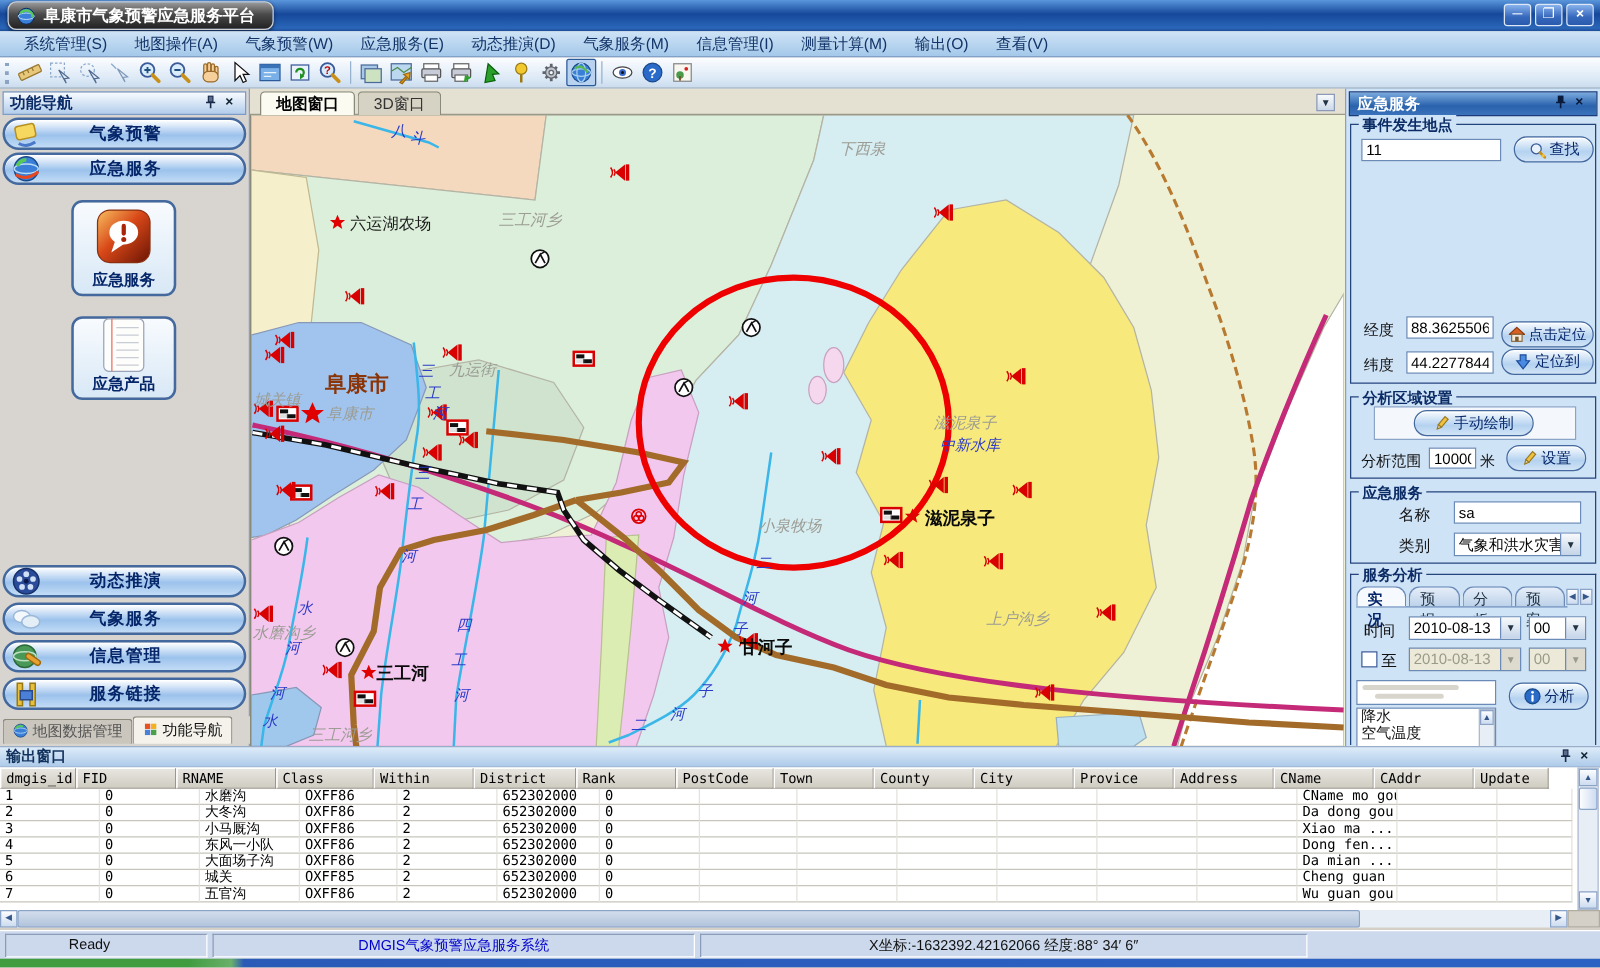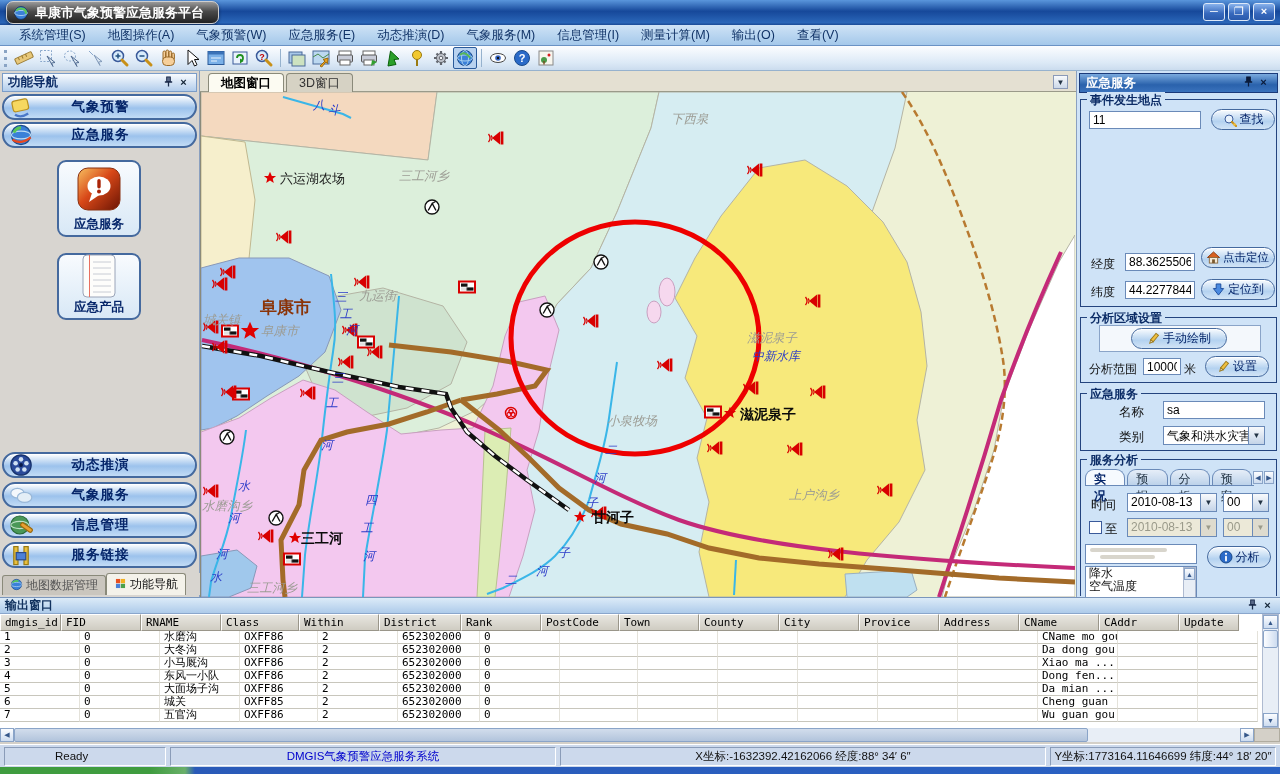--- a/index.html
+++ b/index.html
@@ -798,21 +798,21 @@
     <div class="xp-btn abs" style="left:130px;top:9px;width:64px;height:21px;">
       <svg width="14" height="14" viewBox="0 0 14 14">
           <circle cx="6" cy="6" r="4" fill="#e8f2fc" stroke="#3a5a9a"></circle>
           <path d="M9,9 L13,13" stroke="#c89018" stroke-width="2.2" stroke-linecap="round"></path>
           <circle cx="11.5" cy="11.5" r="1.3" fill="#f0c040"></circle>
         </svg>
       <span>查找</span>
     </div>
     <span class="abs" style="left:10px;top:156px;font-size:12px;color:#111;">经度</span>
     <input class="xp-input abs" style="left: 44px; top: 153px; width: 70px; height: 18px;" value="88.36255063">
-    <div class="xp-btn abs" style="left:120px;top:147px;width:74px;height:21px;font-size:11.5px;">
+    <div class="xp-btn abs" style="left:120px;top:157px;width:74px;height:21px;font-size:11.5px;">
       <svg width="13" height="13" viewBox="0 0 14 14">
           <polygon points="7,1 13.5,7 0.5,7" fill="#d86020" stroke="#8a3a10"></polygon>
           <rect x="2.5" y="7" width="9" height="6" fill="#f4ead8" stroke="#8a6a40"></rect>
           <rect x="5.5" y="9" width="3" height="4" fill="#7a5a30"></rect>
         </svg>
       <span>点击定位</span>
     </div>
     <span class="abs" style="left:10px;top:184px;font-size:12px;color:#111;">纬度</span>
     <input class="xp-input abs" style="left: 44px; top: 181px; width: 70px; height: 18px;" value="44.22778446">
     <div class="xp-btn abs" style="left:120px;top:179px;width:74px;height:21px;">
@@ -1086,15 +1086,14 @@
     <div style="width:152px;"></div>
     <div class="hs-btn">▶</div>
     <div style="flex:1;background:#d4d0c8;border:1px solid #b0aca0;"></div>
   </div>
 </div>
 
 <div class="statusbar">
   <div class="st-cell" style="width:162px;padding-left:50px;">Ready</div>
   <div class="st-cell" style="width:386px;justify-content:center;color:#0000cc;">DMGIS气象预警应急服务系统</div>
   <div class="st-cell" style="width:486px;justify-content:center;">X坐标:-1632392.42162066 经度:88° 34′ 6″</div>
-  <div class="st-cell" style="flex:1;margin-right:4px;justify-content:center;">Y坐标:1773164.11646699 纬度:44° 18′ 20″</div>
 </div>
 <div class="sliver"></div>
 
 </body></html>

